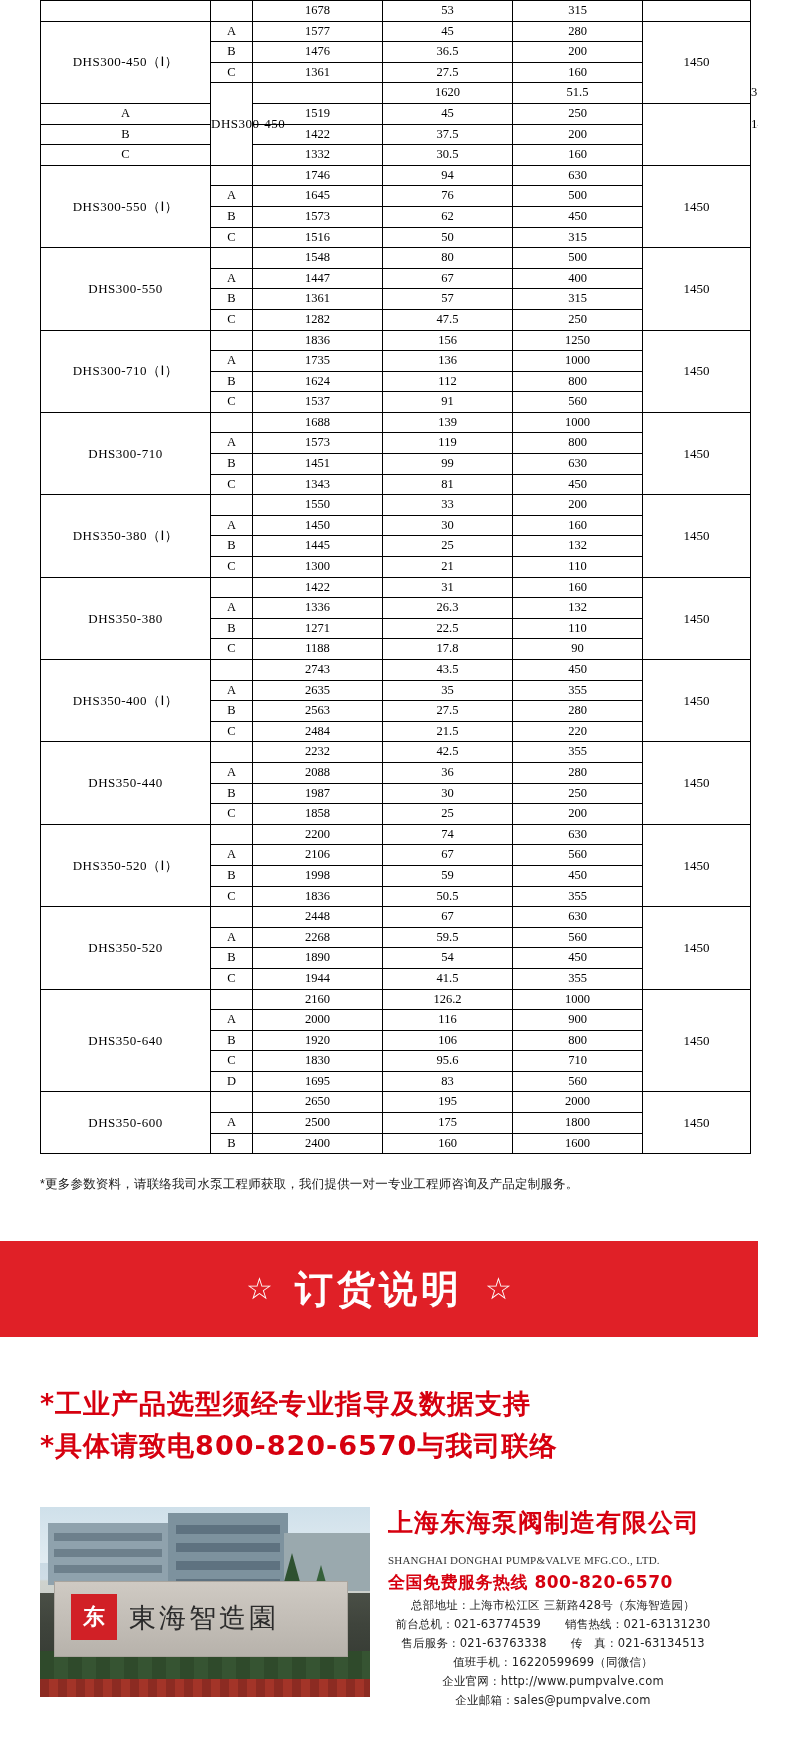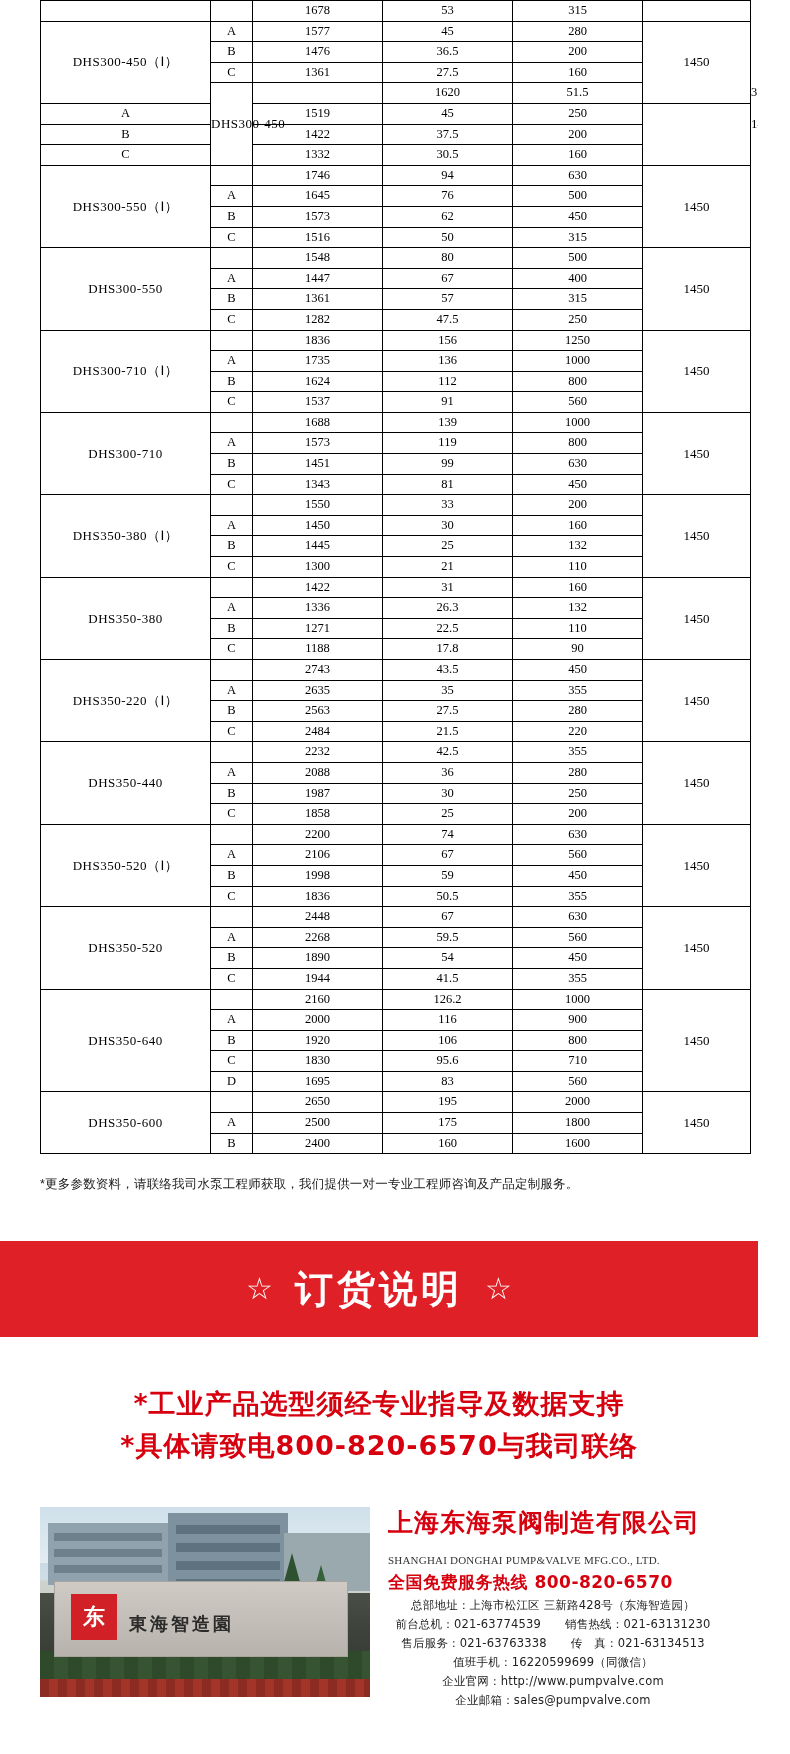--- a/index.html
+++ b/index.html
@@ -93,22 +93,22 @@
   .banner-title {
     color: #ffffff;
     font-size: 38px;
     font-weight: bold;
     letter-spacing: 4px;
     font-family: "DejaVu Sans", sans-serif;
   }
 
   
   .headlines {
-    text-align: center;
     margin-top: 46px;
+    margin-left: 40px;
   }
   .headline {
     color: #d6000f;
     font-size: 27px;
     font-weight: bold;
     letter-spacing: 1px;
     font-family: "DejaVu Sans", sans-serif;
     line-height: 1.55;
     white-space: nowrap;
   }
@@ -173,22 +173,22 @@
     border: 1px solid #a9a49d;
   }
   .stone-logo {
     position: absolute; left: 16px; top: 12px; width: 46px; height: 46px;
     background: #d12026;
     display: flex; align-items: center; justify-content: center;
     color: #fff; font-size: 22px; font-weight: bold;
     font-family: "DejaVu Sans", sans-serif;
   }
   .stone-text {
-    position: absolute; left: 74px; top: 30px;
-    font-size: 18px; font-weight: bold; color: #2b2b2b;
+    position: absolute; left: 74px; top: 18px;
+    font-size: 27px; font-weight: normal; color: #2b2b2b;
     letter-spacing: 3px;
     font-family: "DejaVu Sans", sans-serif;
   }
   .red-flowers {
     position: absolute; left: 0; bottom: 0; width: 100%; height: 18px;
     background: repeating-linear-gradient(90deg, #8c2b22 0 9px, #a33428 9px 18px);
   }
 
   
   .company {
@@ -450,21 +450,21 @@
             <td class="val">22.5</td>
             <td class="val">110</td>
           </tr>
           <tr>
             <td class="letter">C</td>
             <td class="val">1188</td>
             <td class="val">17.8</td>
             <td class="val">90</td>
           </tr>
           <tr>
-            <td class="model" rowspan="4">DHS350-220（Ⅰ）</td>
+            <td class="model" rowspan="4">DHS350-400（Ⅰ）</td>
             <td class="letter"></td>
             <td class="val">2743</td>
             <td class="val">43.5</td>
             <td class="val">450</td>
             <td class="rpm" rowspan="4">1450</td>
           </tr>
           <tr>
             <td class="letter">A</td>
             <td class="val">2635</td>
             <td class="val">35</td>

